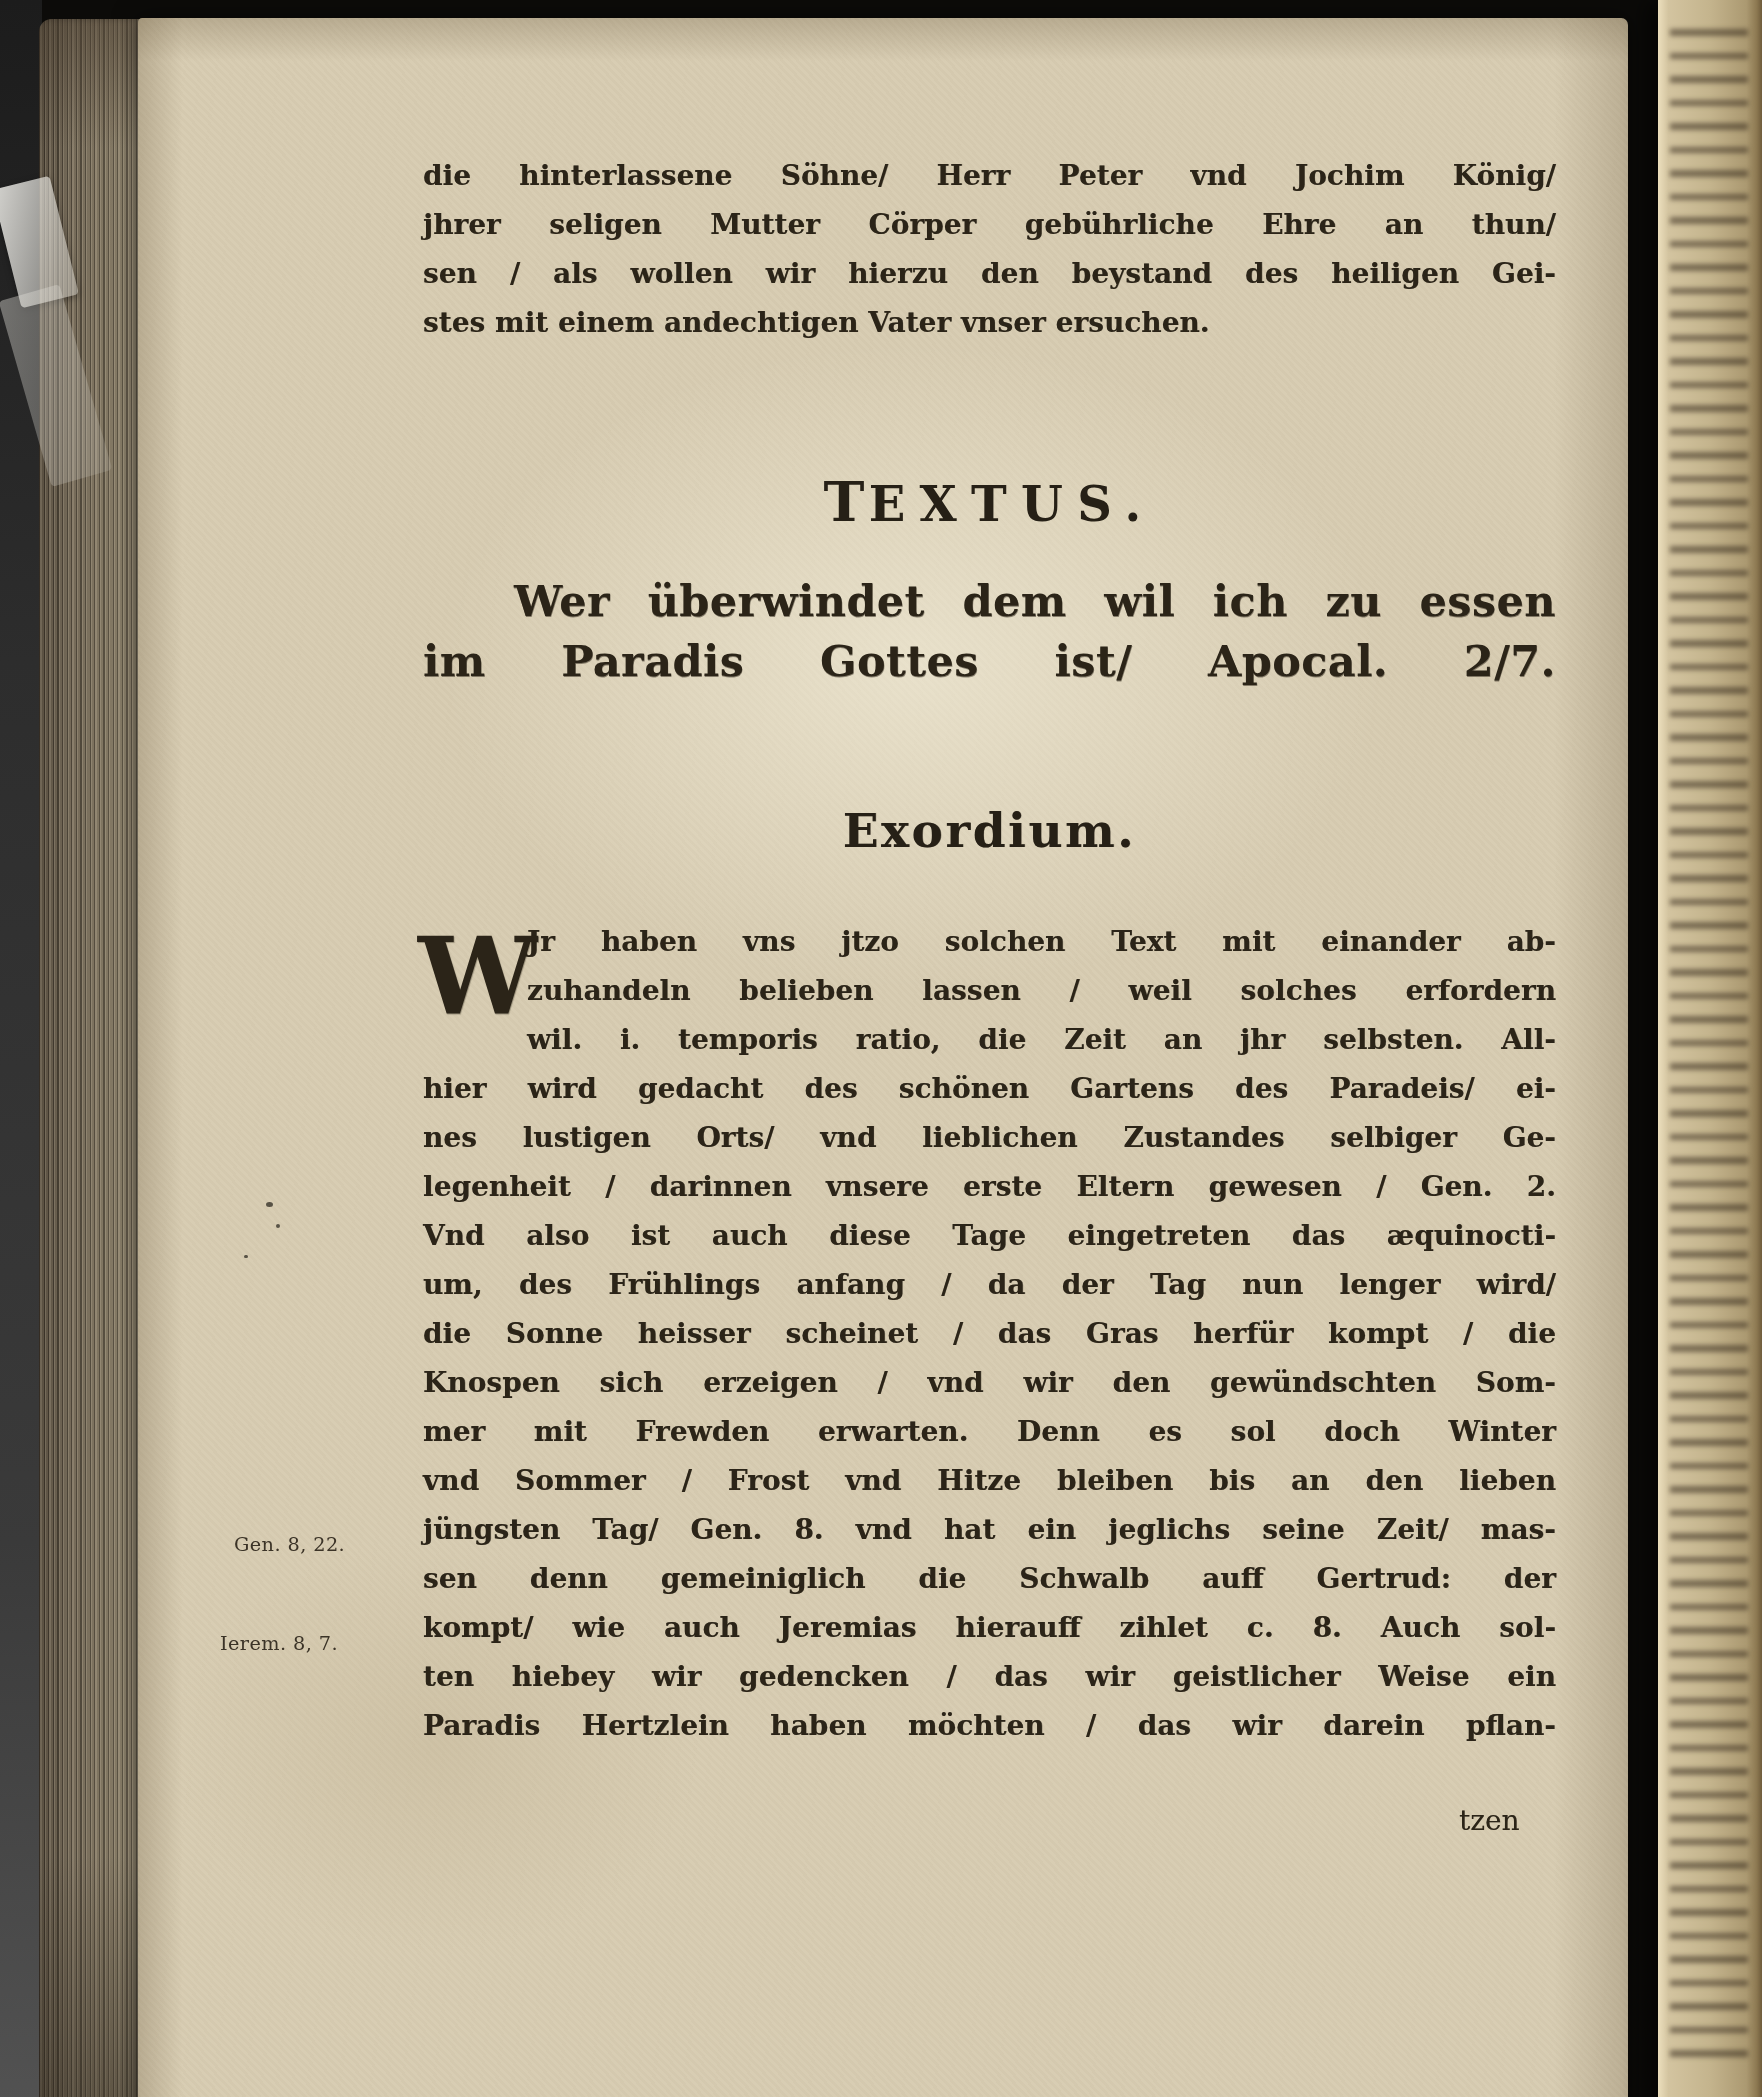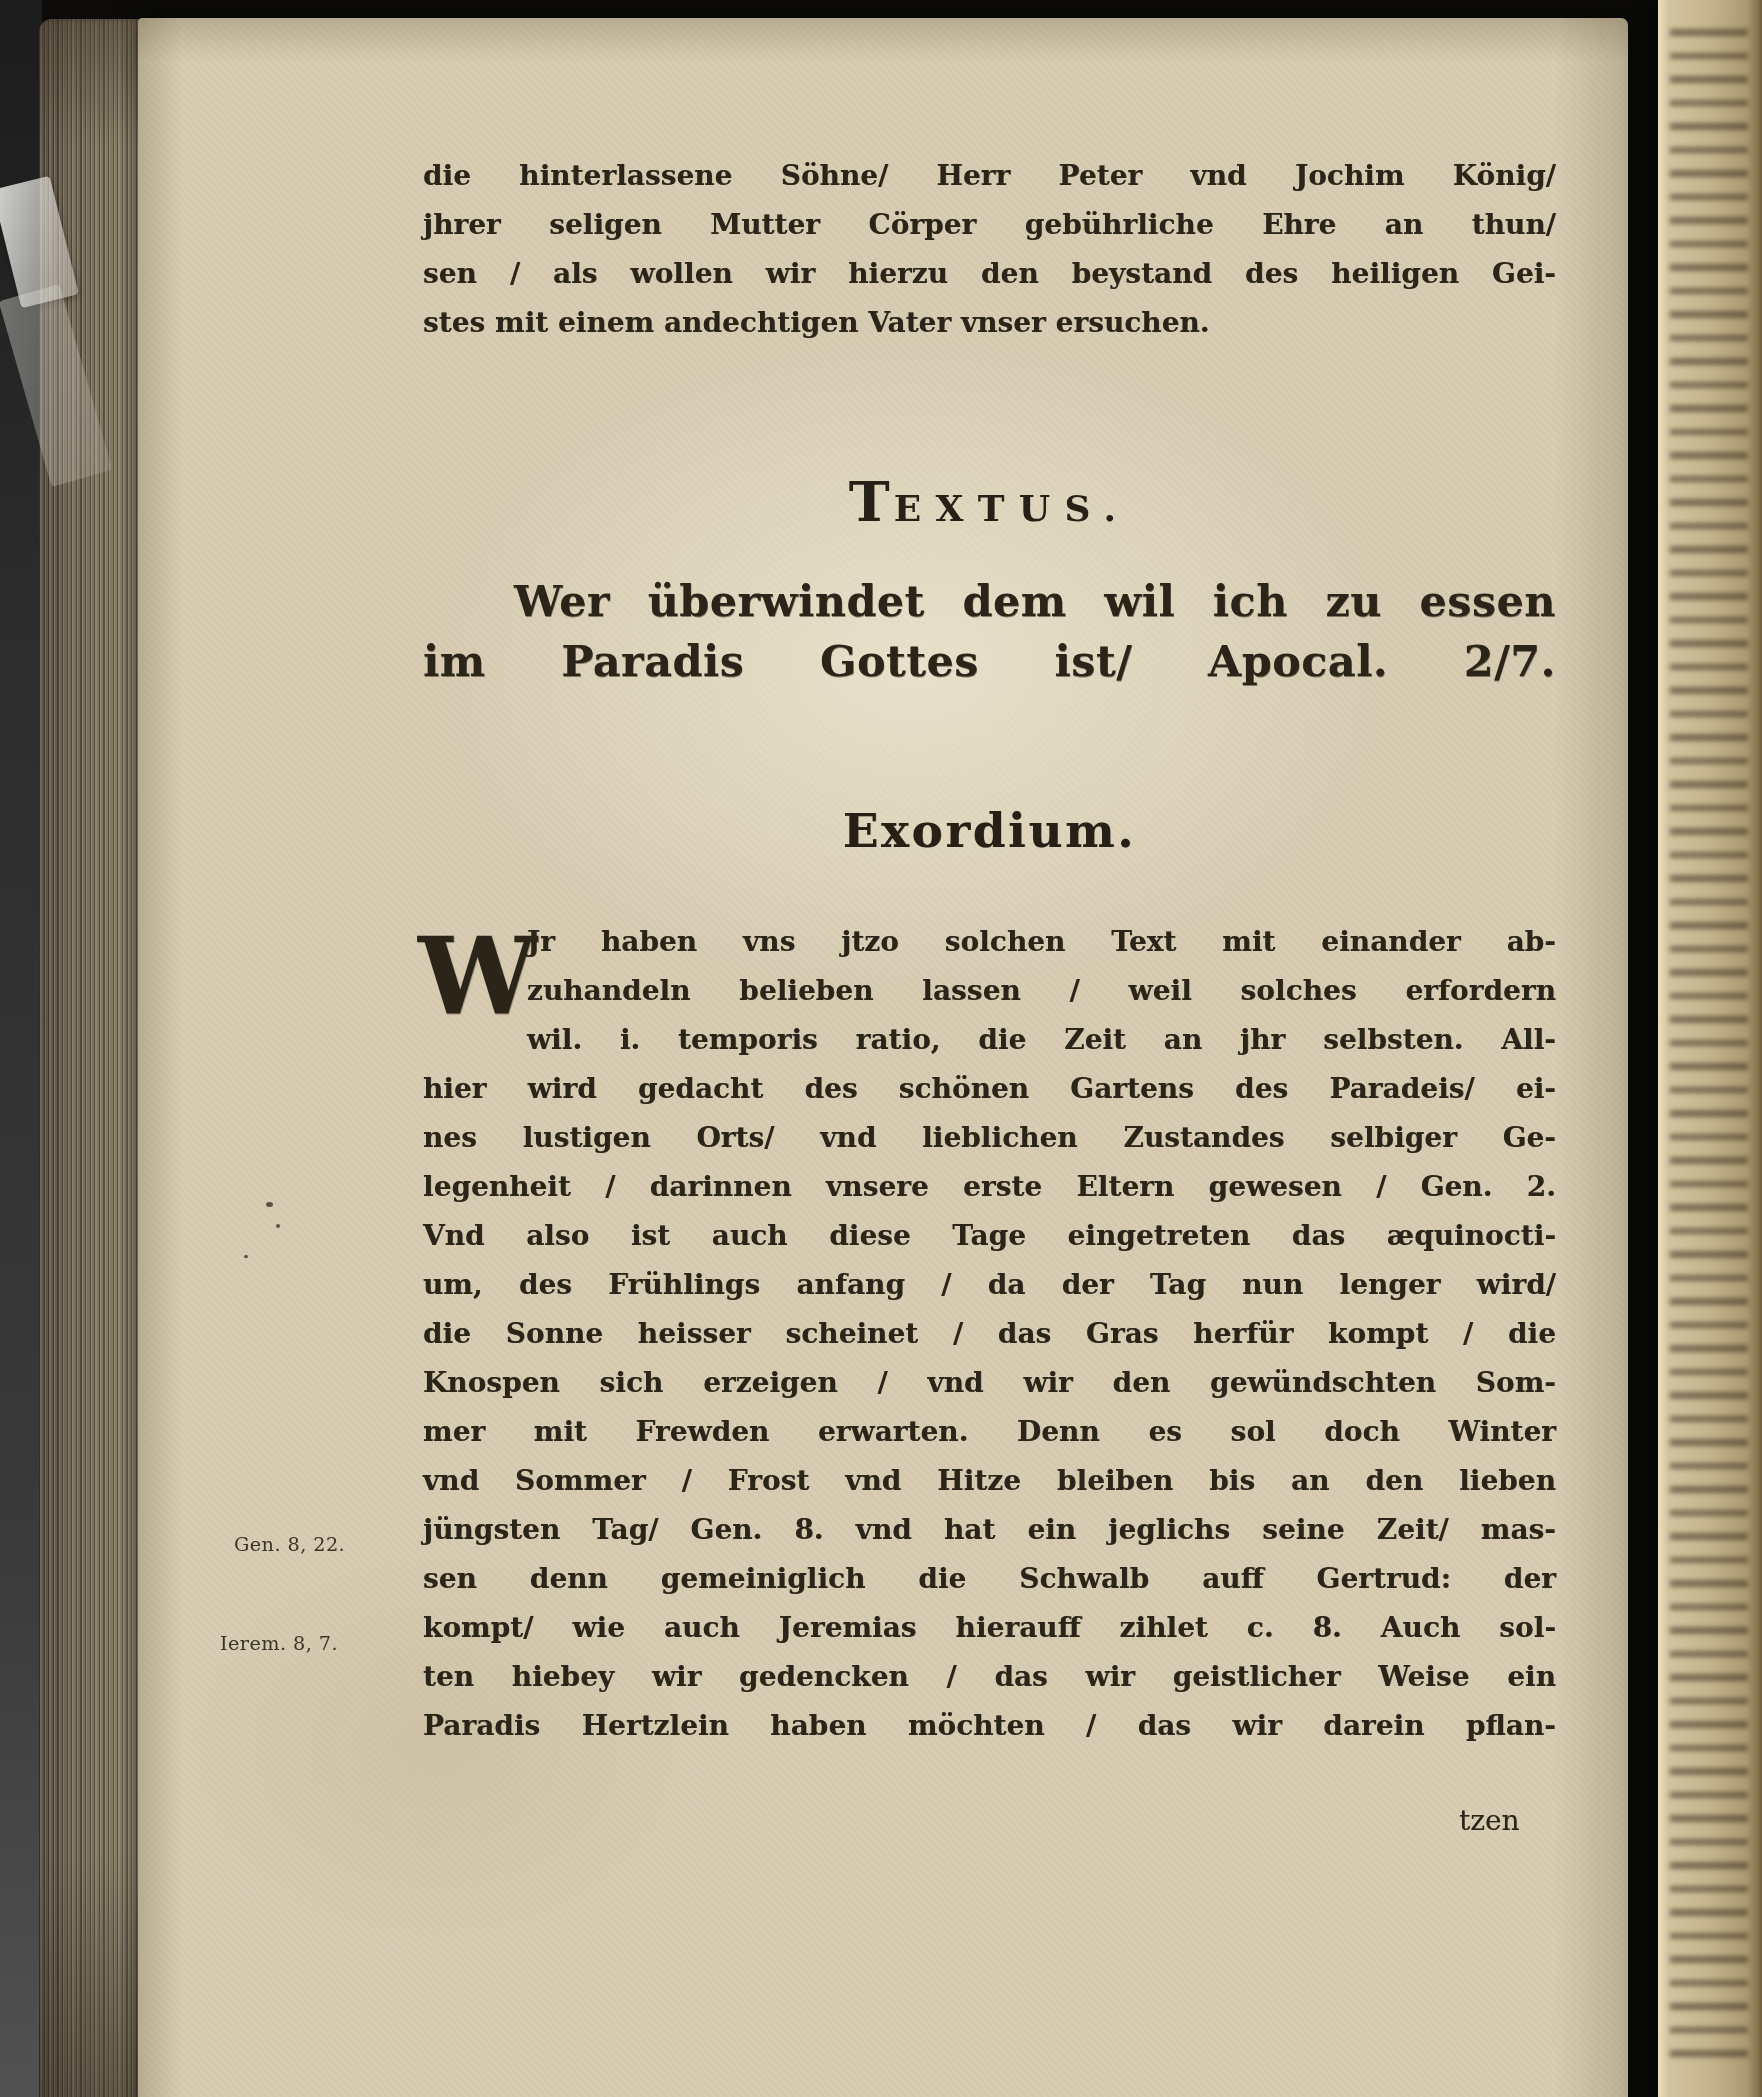--- a/index.html
+++ b/index.html
@@ -34,21 +34,21 @@
 
   .line{font-weight:bold;font-size:28px;line-height:49px;
         text-align:justify;text-align-last:justify;
         text-shadow:0.3px 0.3px 0.3px rgba(43,36,24,0.45);}
 
   .intro{position:absolute;top:133px;left:0;width:1133px;}
   .intro .line:last-child{text-align-last:left;}
 
   .textus{position:absolute;top:451px;left:0;width:1133px;text-align:center;color:#262016;}
   .t-init{font-size:55px;font-weight:bold;letter-spacing:4.2px;}
-  .t-rest{font-size:36px;font-weight:bold;letter-spacing:14.3px;}
+  .t-rest{font-size:48px;font-weight:bold;letter-spacing:14.3px;}
 
   .verse{position:absolute;top:553px;left:0;width:1133px;}
   .verse .line{font-size:43px;line-height:60px;letter-spacing:0.4px;
                text-shadow:0.4px 0.5px 0.4px rgba(43,36,24,0.5);}
   .verse .line:nth-of-type(1){padding-left:91px;}
   .verse .line:nth-of-type(3){text-align-last:left;}
 
   .exord-head{position:absolute;top:785px;left:0;width:1133px;text-align:center;
               font-size:47px;font-weight:bold;letter-spacing:2.5px;color:#262016;
               text-shadow:0.4px 0.4px 0.4px rgba(43,36,24,0.4);}

